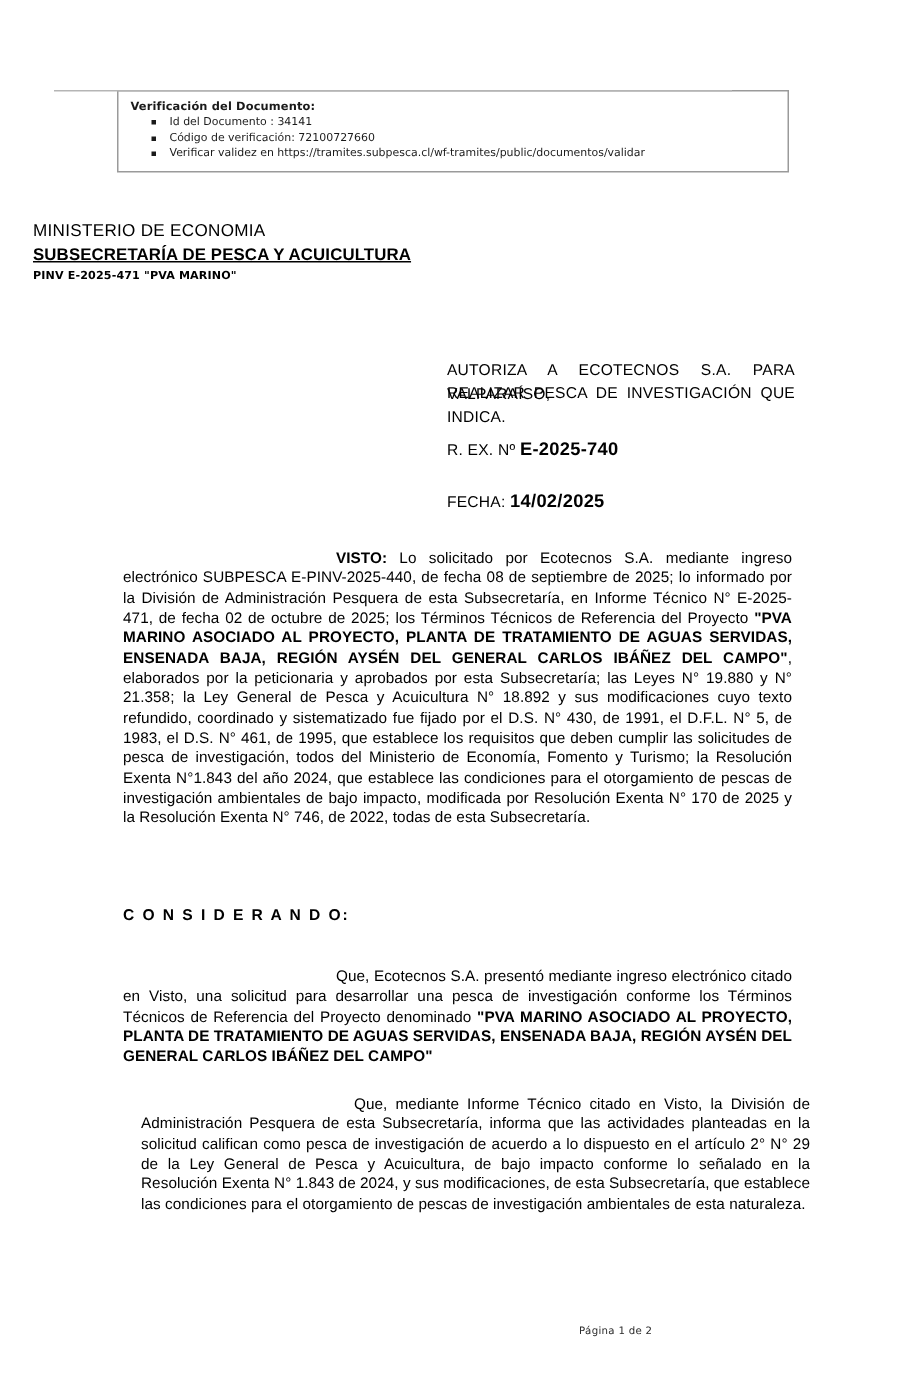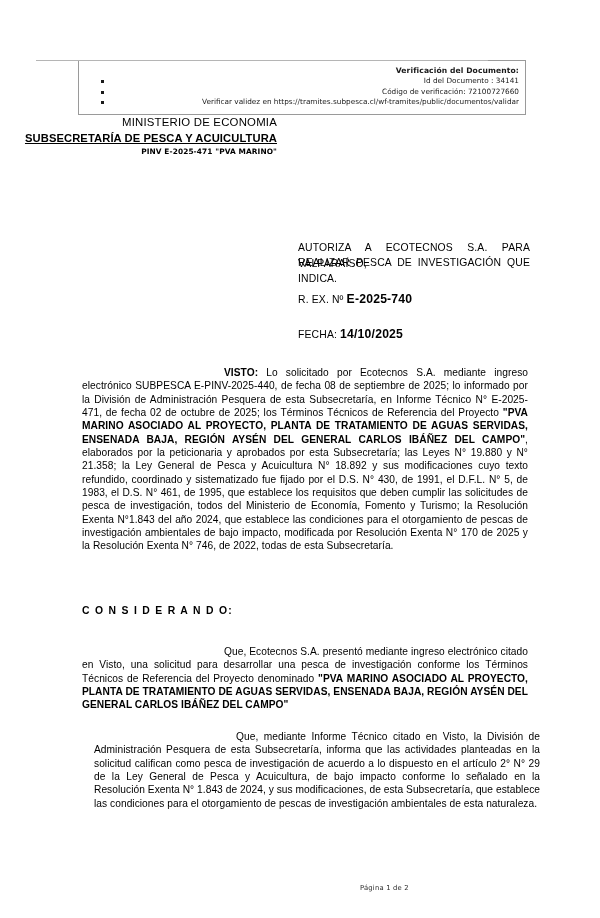--- a/index.html
+++ b/index.html
@@ -22,21 +22,20 @@
     height: 918px;
     box-sizing: border-box;
   }
 
   
   .verif-wrap {
     position: absolute;
     left: 78px;
     top: 60px;
     width: 448px;
-    text-align: right;
   }
   .verif-box {
     border: 1px solid #9a9a9a;
     background: #ffffff;
     padding: 5px 6px 6px 8px;
     box-sizing: border-box;
   }
   .verif-title {
     font-family: "DejaVu Sans", sans-serif;
     font-size: 7.6px;
@@ -73,23 +72,23 @@
     top: 60px;
     width: 452px;
     height: 1px;
     background: #b5b5b5;
   }
 
   
   .org-header {
     position: absolute;
     left: 22px;
-    top: 115px;
+    top: 147px;
     width: 255px;
-    text-align: right;
+    text-align: left;
     font-family: "Liberation Sans", sans-serif;
   }
   .org-line1, .org-line2 {
     font-size: 11.4px;
     line-height: 14.5px;
     letter-spacing: 0.2px;
   }
   .org-sub {
     font-size: 11.2px;
     font-weight: bold;
@@ -217,20 +216,21 @@
   .body-text-3 p {
     margin: 0;
   }
 
   
   .footer {
     position: absolute;
     left: 0;
     top: 876px;
     width: 500px;
+    text-align: center;
     padding-right: 39px;
     box-sizing: border-box;
   }
   .footer-text {
     display: inline-block;
     margin-left: 360px;
     font-family: "DejaVu Sans", sans-serif;
     font-size: 6.8px;
     color: #2b2b2b;
     letter-spacing: 0.2px;
@@ -263,21 +263,21 @@
 
   <div class="valparaiso">VALPARAÍSO,</div>
 
   <div class="res-line">
     <span>R. EX. Nº</span>
     <span class="strong">E-2025-740</span>
   </div>
 
   <div class="fecha-line">
     <span>FECHA:</span>
-    <span class="strong">14/10/2025</span>
+    <span class="strong">14/02/2025</span>
   </div>
 
   <div class="body-text">
     <p class="p-indent"><span class="kw">VISTO:</span><span> Lo solicitado por Ecotecnos S.A. mediante ingreso electrónico SUBPESCA E-PINV-2025-440, de fecha 08 de septiembre de 2025; lo informado por la División de Administración Pesquera de esta Subsecretaría, en Informe Técnico N° E-2025-471, de fecha 02 de octubre de 2025; los Términos Técnicos de Referencia del Proyecto </span><span class="doc-name">"PVA MARINO ASOCIADO AL PROYECTO, PLANTA DE TRATAMIENTO DE AGUAS SERVIDAS, ENSENADA BAJA, REGIÓN AYSÉN DEL GENERAL CARLOS IBÁÑEZ DEL CAMPO"</span><span>, elaborados por la peticionaria y aprobados por esta Subsecretaría; las Leyes N° 19.880 y N° 21.358; la Ley General de Pesca y Acuicultura N° 18.892 y sus modificaciones cuyo texto refundido, coordinado y sistematizado fue fijado por el D.S. N° 430, de 1991, el D.F.L. N° 5, de 1983, el D.S. N° 461, de 1995, que establece los requisitos que deben cumplir las solicitudes de pesca de investigación, todos del Ministerio de Economía, Fomento y Turismo; la Resolución Exenta N°1.843 del año 2024, que establece las condiciones para el otorgamiento de pescas de investigación ambientales de bajo impacto, modificada por Resolución Exenta N° 170 de 2025 y la Resolución Exenta N° 746, de 2022, todas de esta Subsecretaría.</span></p>
   </div>
 
   <div class="considerando">C O N S I D E R A N D O:</div>
 
   <div class="body-text-2">
     <p class="p-indent"><span>Que, Ecotecnos S.A. presentó mediante ingreso electrónico citado en Visto, una solicitud para desarrollar una pesca de investigación conforme los Términos Técnicos de Referencia del Proyecto denominado </span><span class="doc-name">"PVA MARINO ASOCIADO AL PROYECTO, PLANTA DE TRATAMIENTO DE AGUAS SERVIDAS, ENSENADA BAJA, REGIÓN AYSÉN DEL GENERAL CARLOS IBÁÑEZ DEL CAMPO"</span></p>

